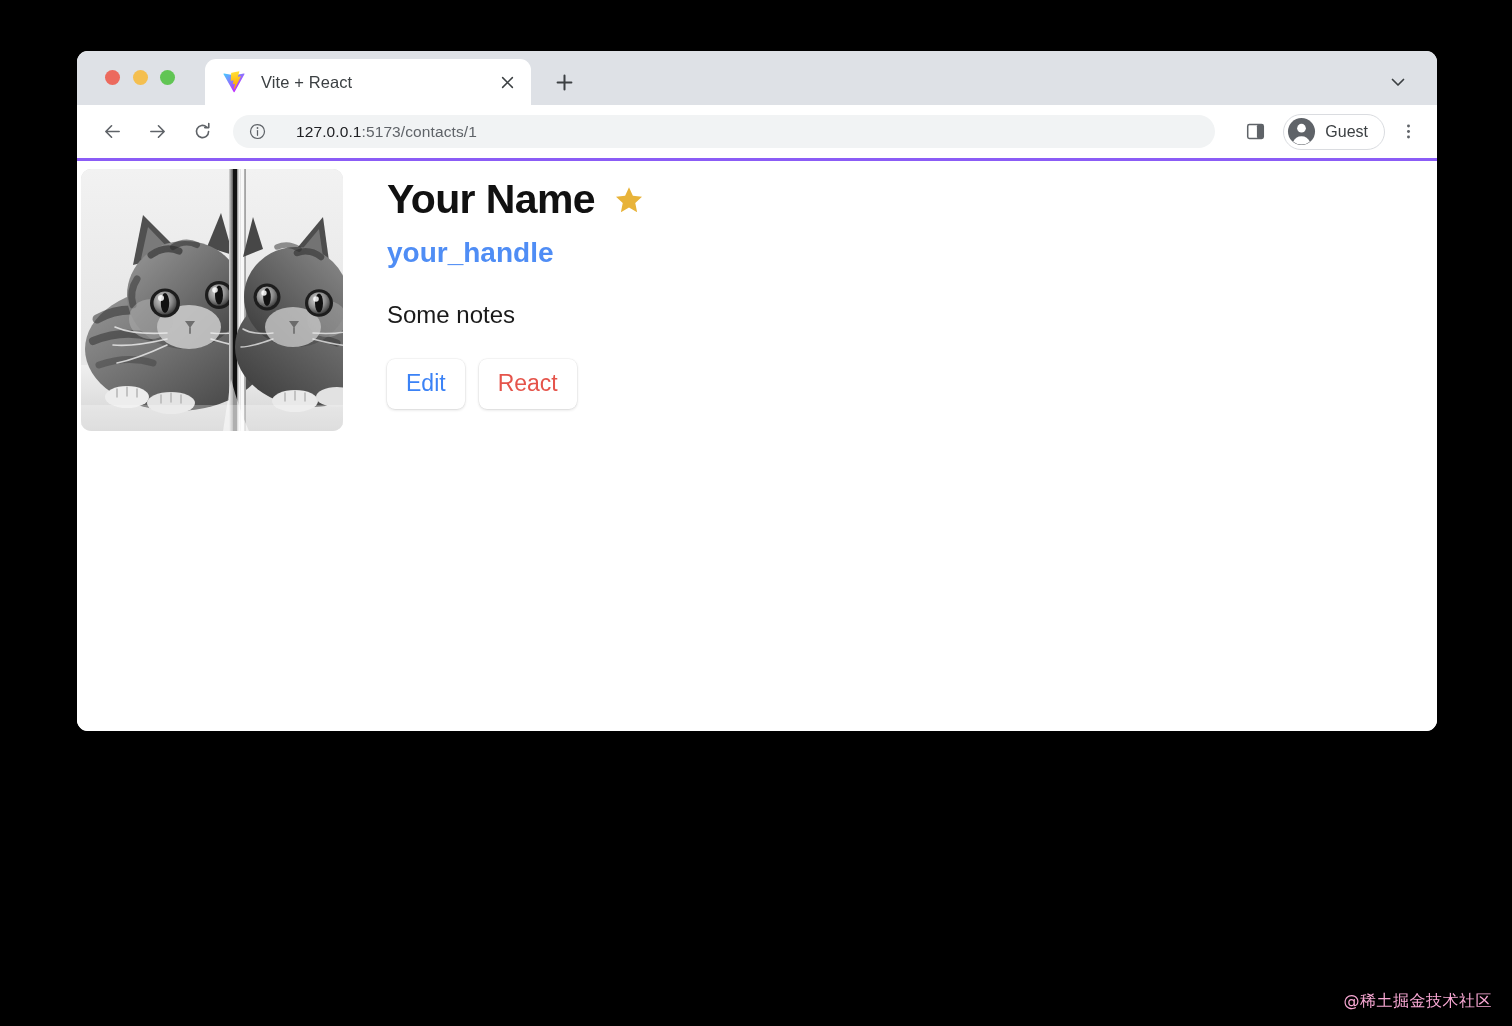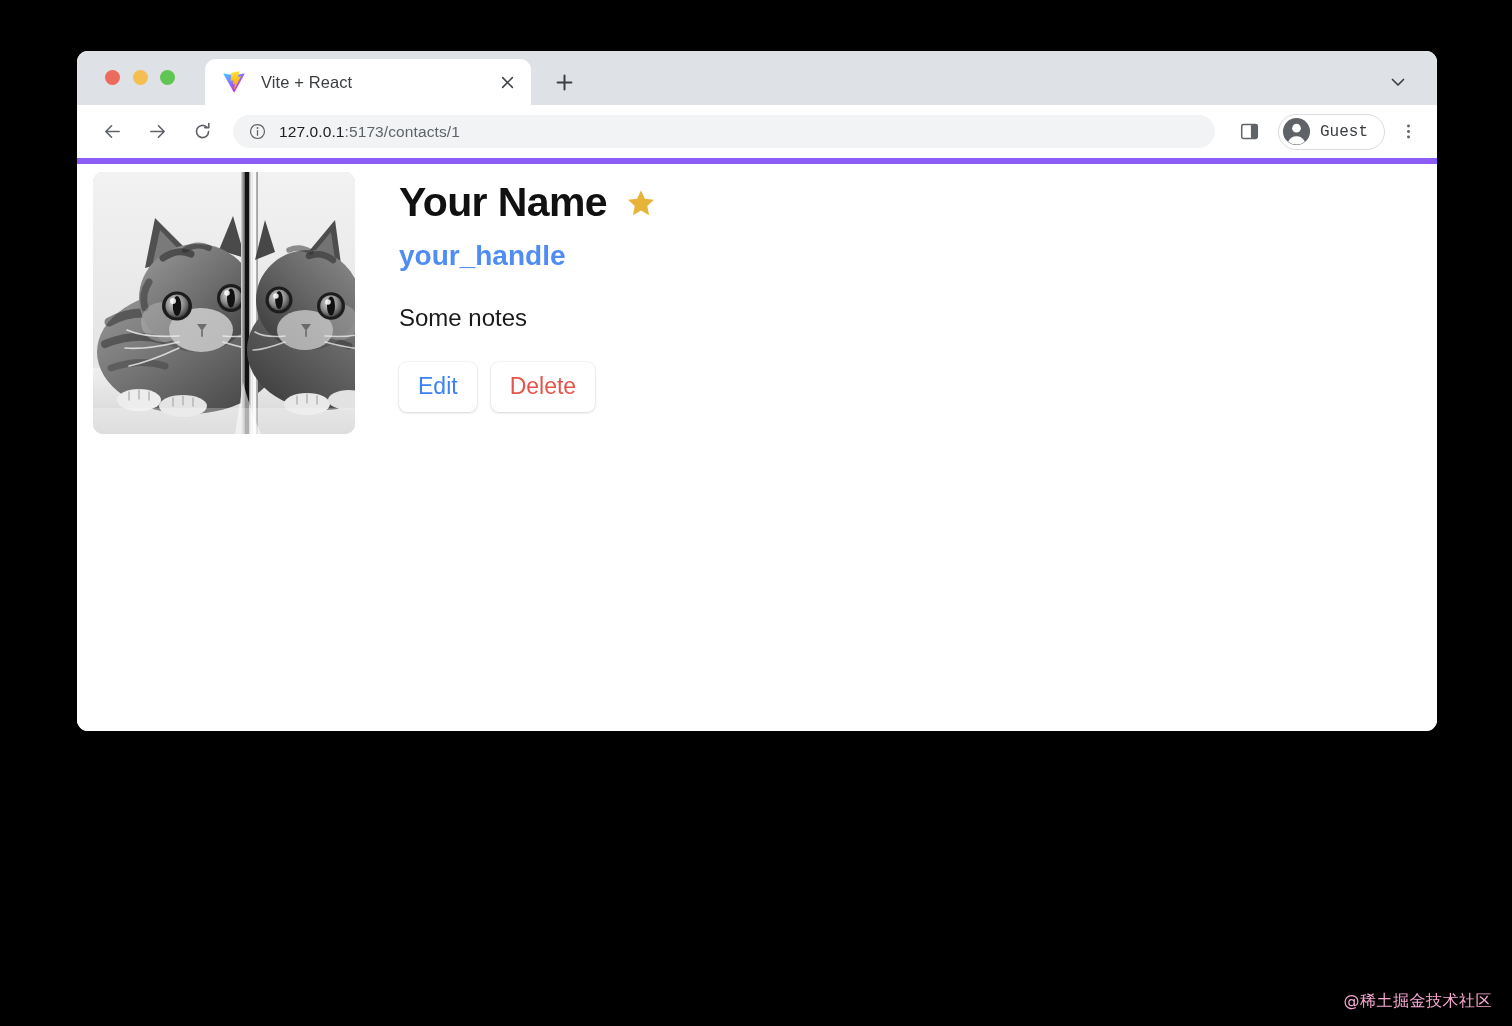--- a/index.html
+++ b/index.html
@@ -130,21 +130,21 @@
     height: 33px;
     background: #f1f3f4;
     border-radius: 17px;
     display: flex;
     align-items: center;
     padding: 0 16px;
     max-width: 982px;
   }
   .info-icon { width: 17px; height: 17px; flex: 0 0 17px; }
   .url-text {
-    margin-left: 13px;
+    margin-left: 30px;
     font-size: 15.5px;
     color: #5f6368;
     white-space: nowrap;
     letter-spacing: 0.1px;
   }
   .url-host { color: #202124; }
 
   .toolbar-right {
     display: flex;
     align-items: center;
@@ -168,36 +168,35 @@
     border: 1px solid #dadce0;
     padding: 0 16px 0 3px;
     margin-right: 8px;
   }
   .profile-pill svg { width: 29px; height: 29px; flex: 0 0 29px; }
   .profile-name {
     margin-left: 9px;
     font-size: 16px;
     color: #3c4043;
     white-space: nowrap;
-    font-family: Liberation Mono, monospace;
   }
 
   .menu-btn {
     width: 30px; height: 30px;
     display: flex; align-items: center; justify-content: center;
     flex: 0 0 30px;
   }
   .menu-btn svg { width: 17px; height: 17px; }
 
   
   .viewport {
     height: calc(100% - 107px);
     background: #ffffff;
-    border-top: 6px solid #8b5cf6;
-    padding: 8px 0 0 16px;
+    border-top: 3px solid #8b5cf6;
+    padding: 8px 0 0 4px;
     overflow: hidden;
   }
 
   .contact-row {
     display: flex;
     align-items: flex-start;
     gap: 44px;
     padding-left: 0px;
   }
 
@@ -537,21 +536,21 @@
             <path d="M12 1.8 L15.1 8.6 L22.4 9.4 L17 14.4 L18.5 21.7 L12 18 L5.5 21.7 L7 14.4 L1.6 9.4 L8.9 8.6 Z" fill="#e8b339"></path>
           </svg>
         </div>
 
         <div class="handle">your_handle</div>
 
         <div class="notes">Some notes</div>
 
         <div class="action-row">
           <button class="btn btn-edit">Edit</button>
-          <button class="btn btn-delete">Delete</button>
+          <button class="btn btn-delete">React</button>
         </div>
       </div>
 
     </div>
   </div>
 </div>
 
 <div class="watermark">@稀土掘金技术社区</div>
 
 </body></html>

